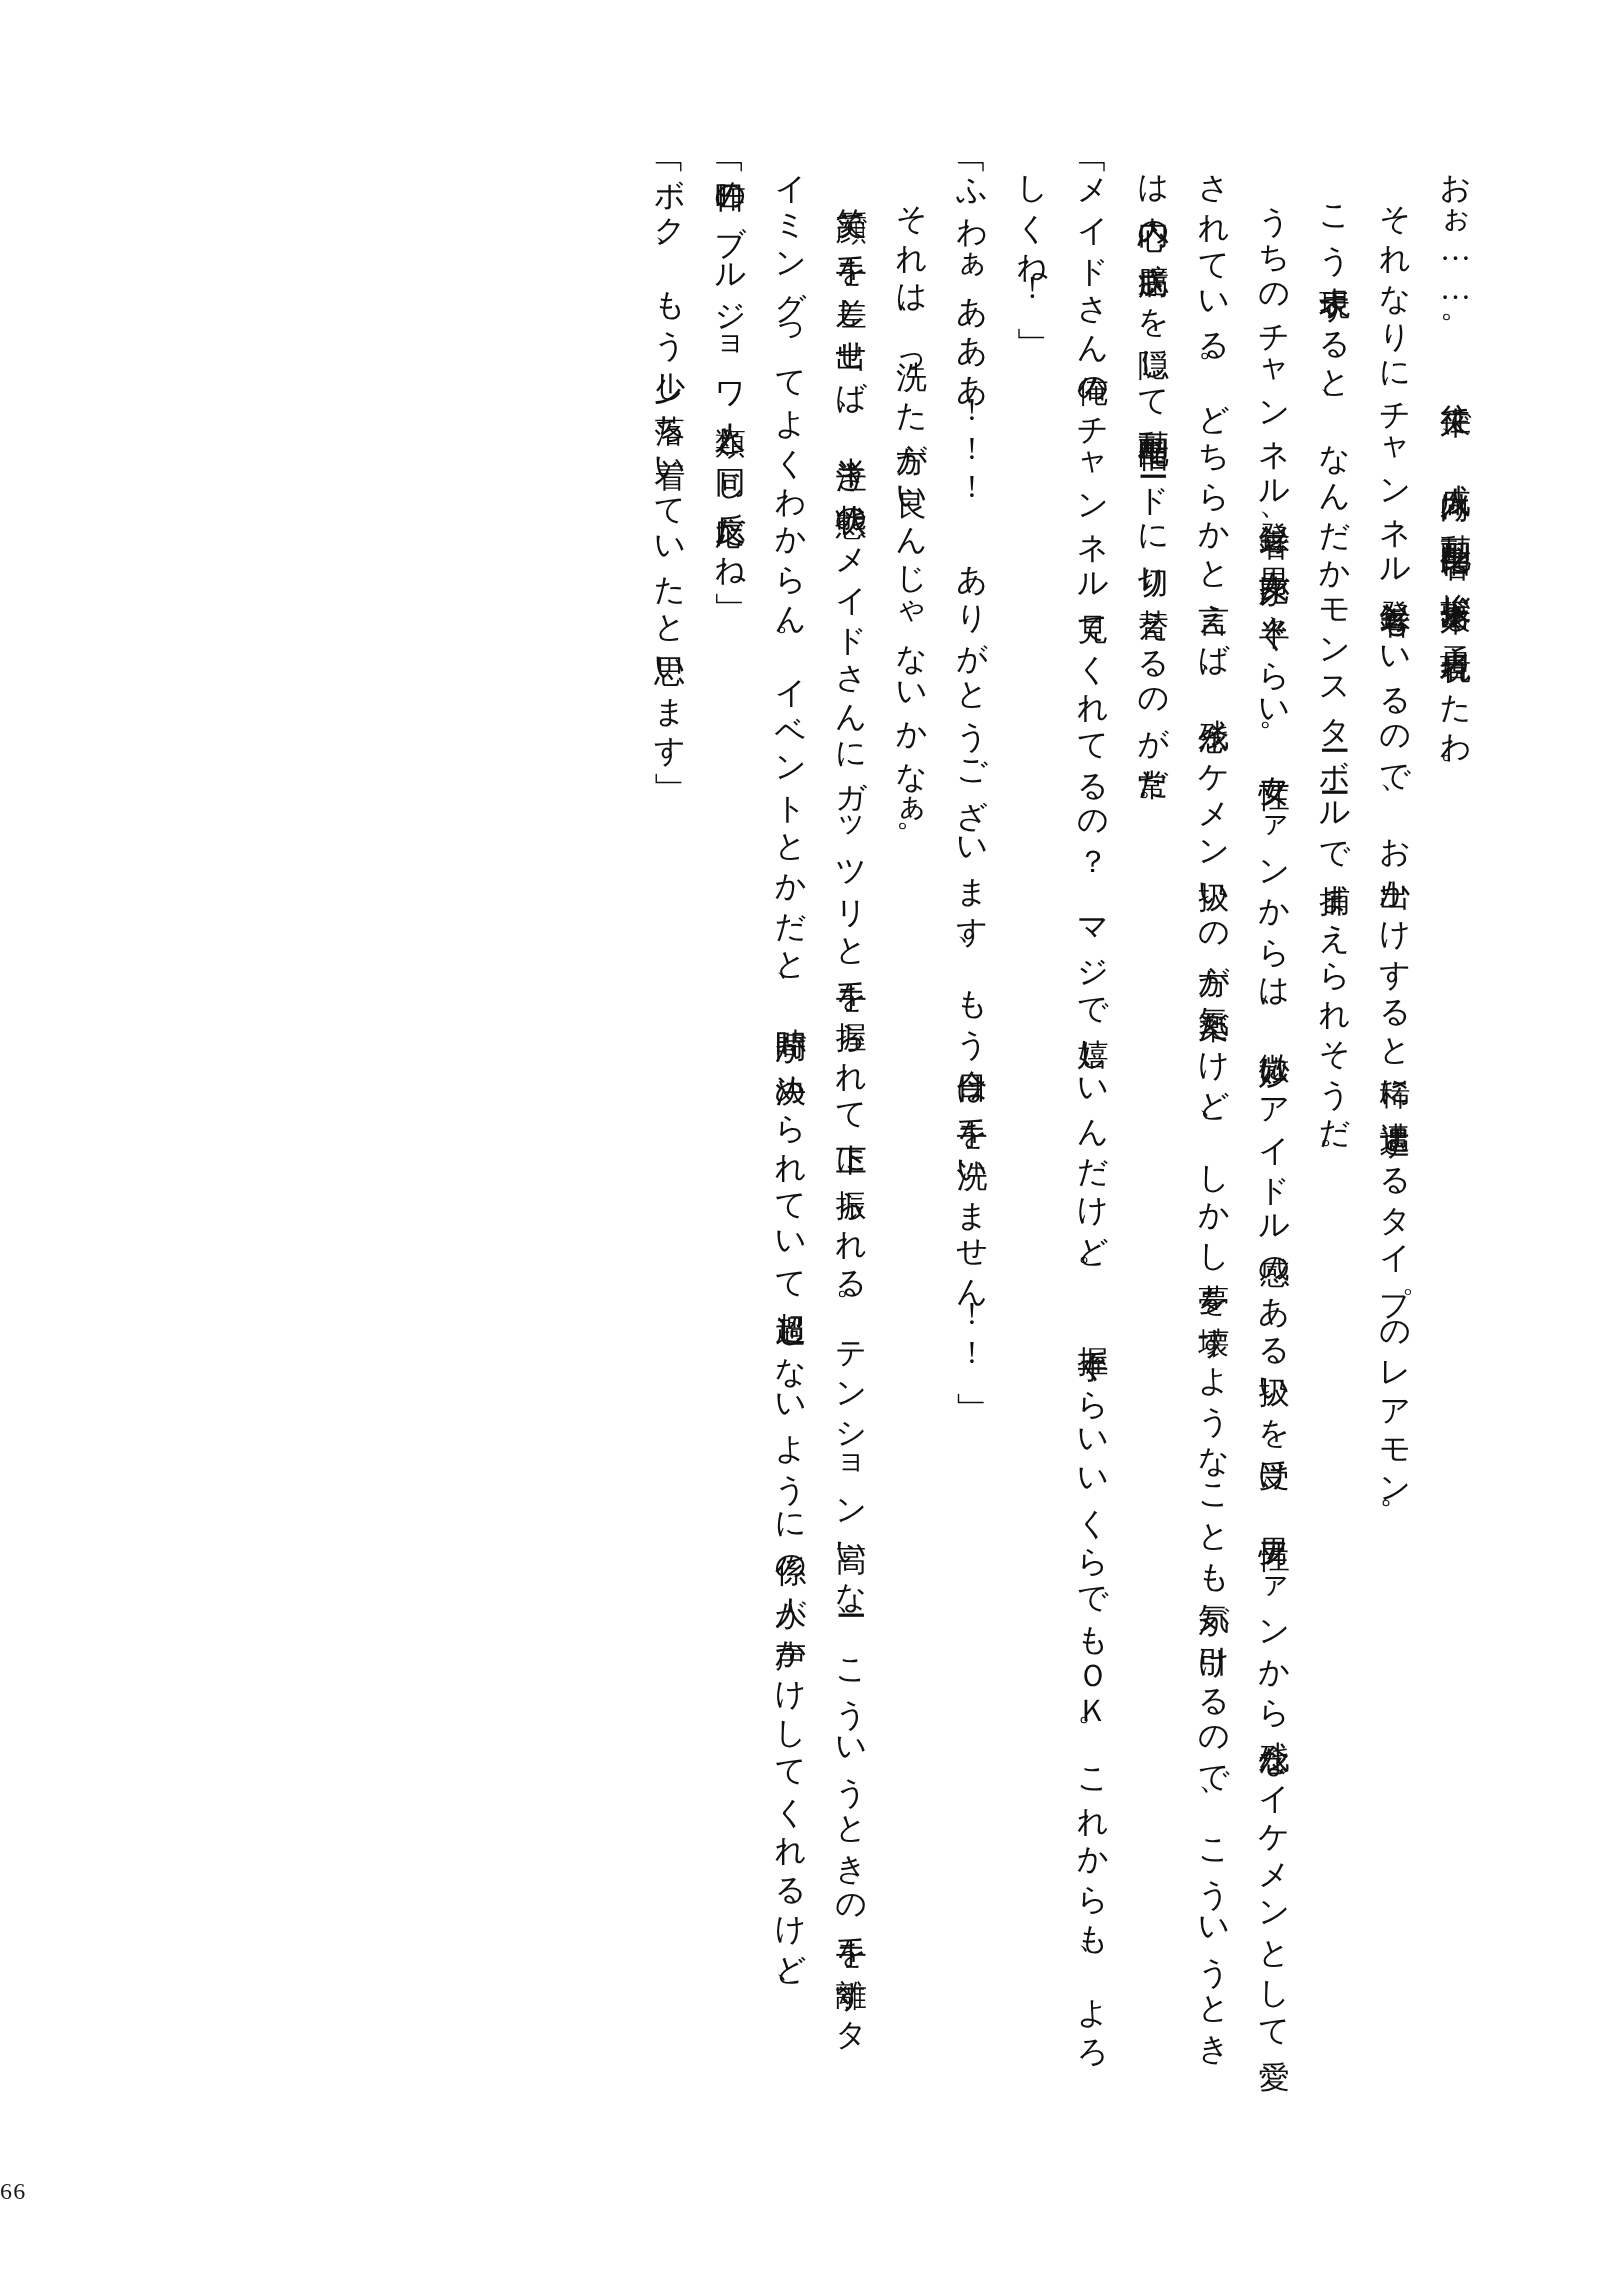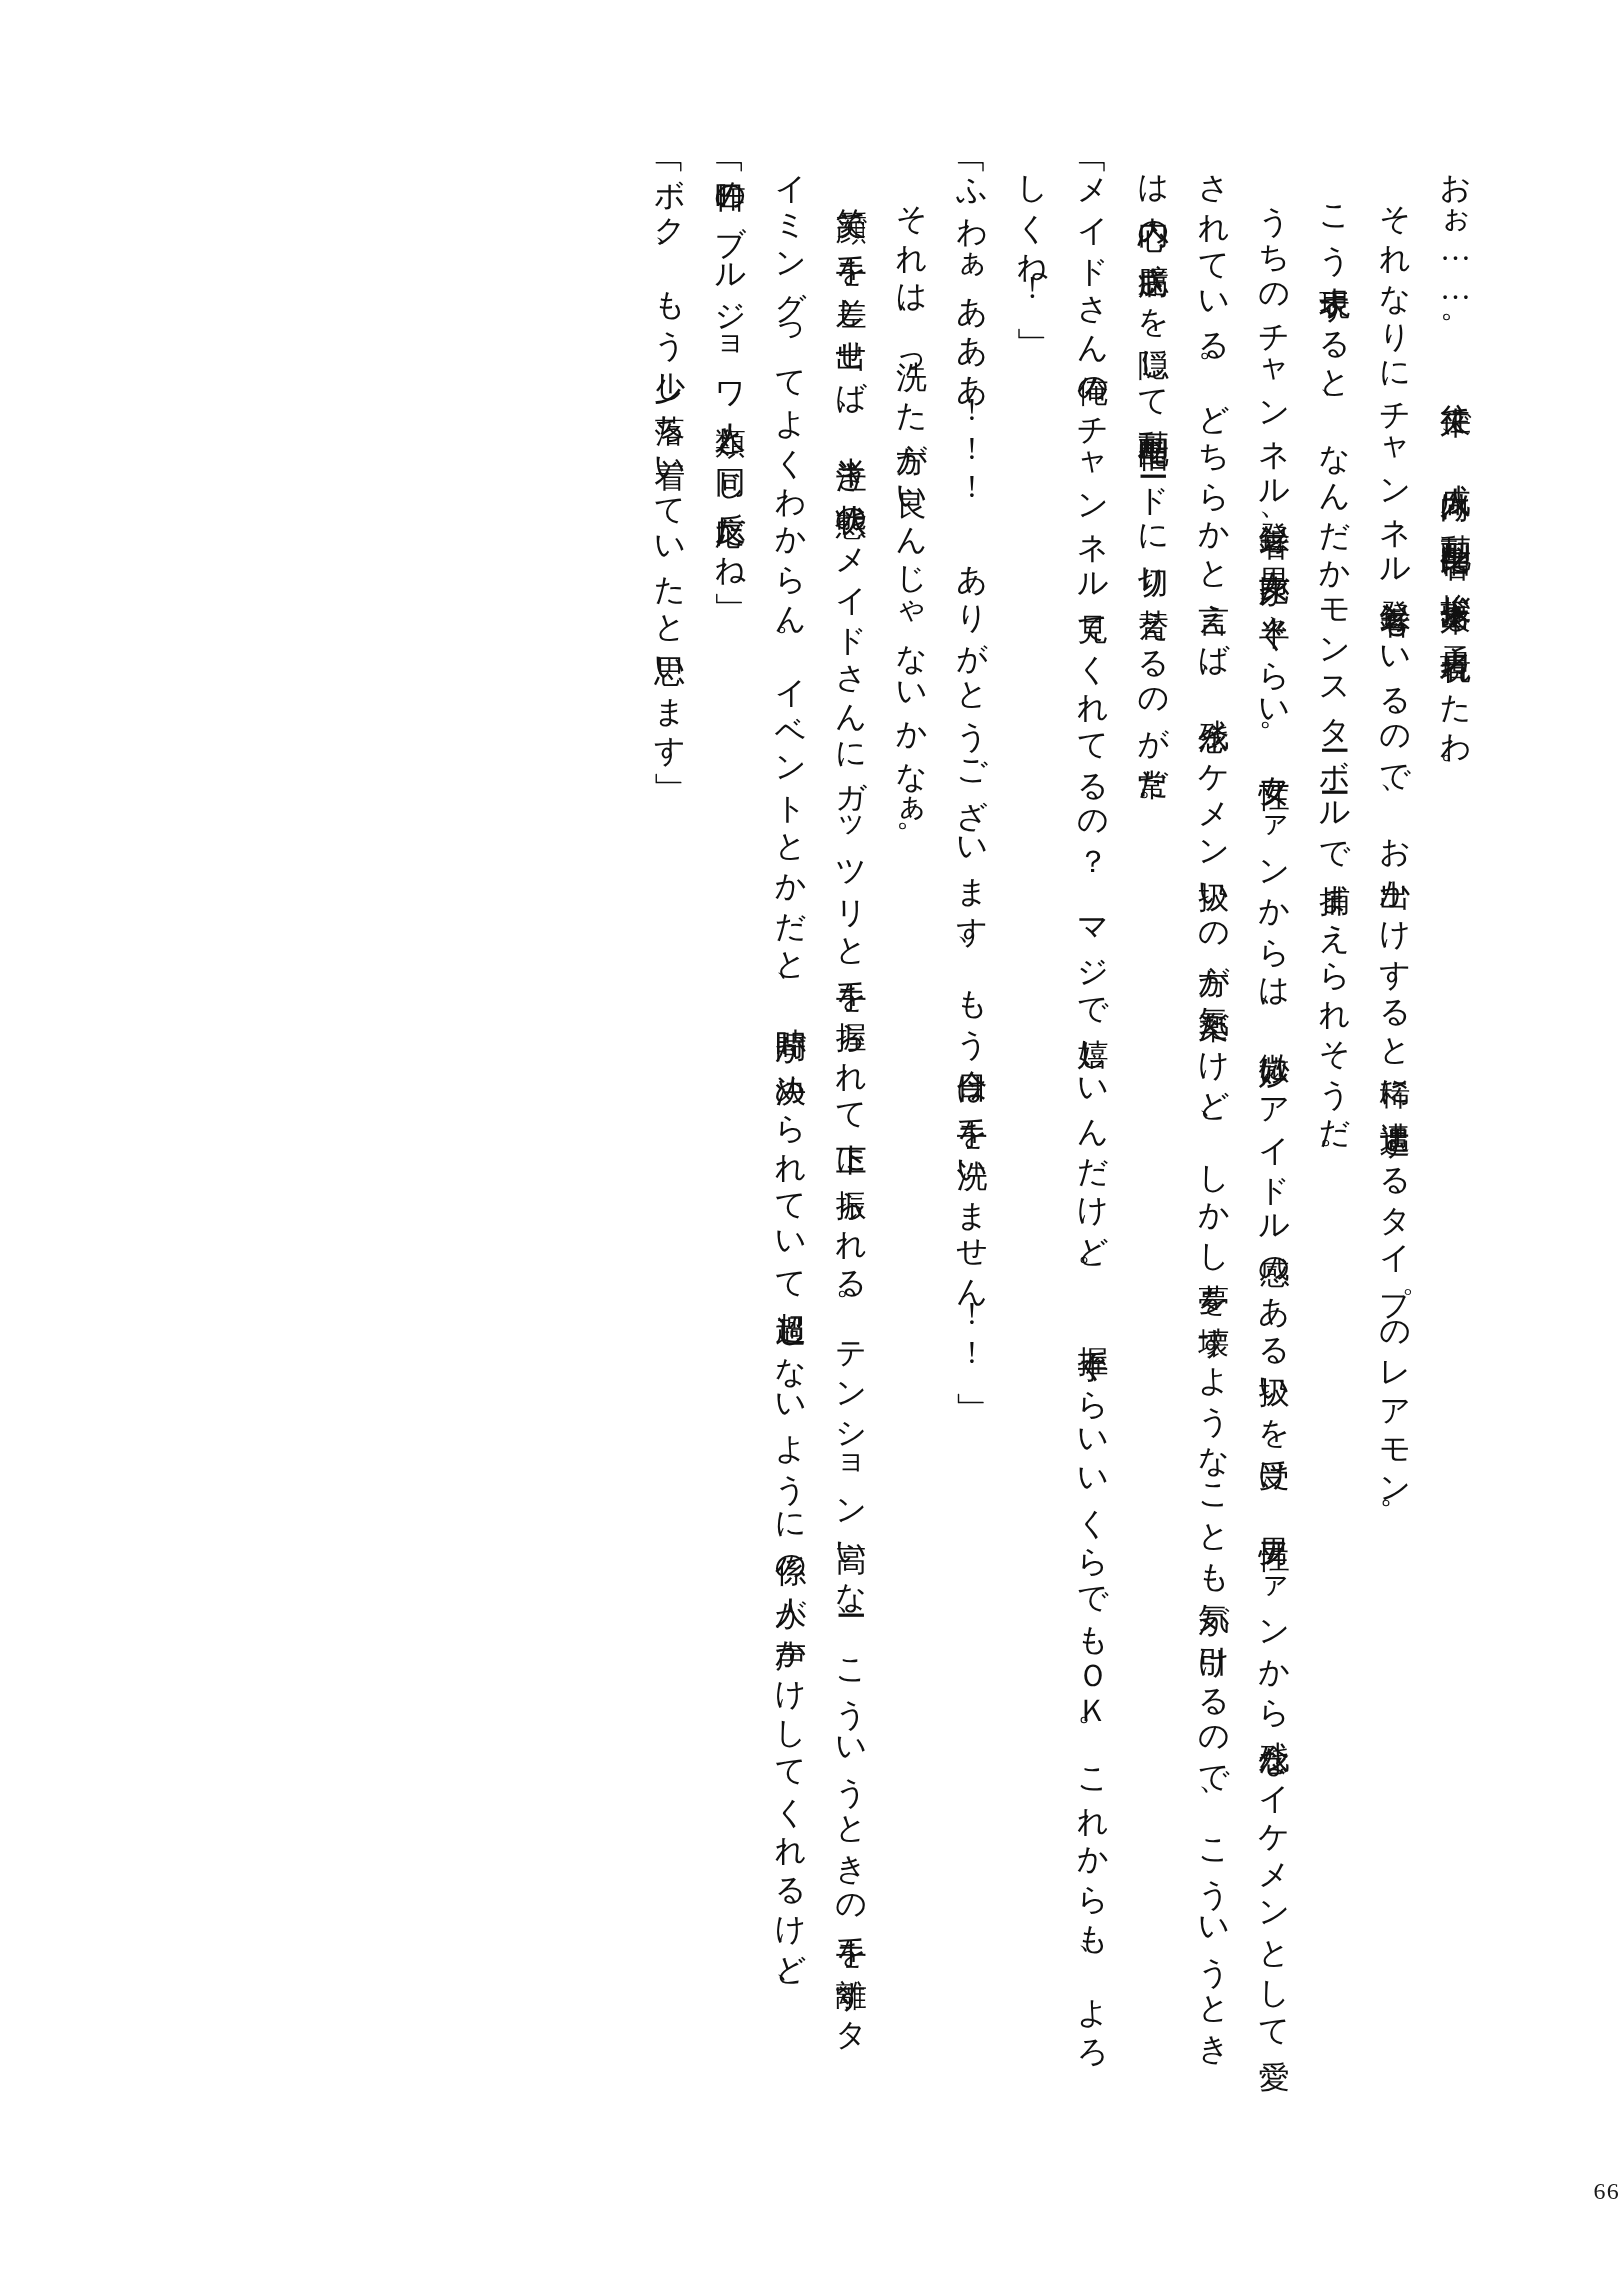--- a/index.html
+++ b/index.html
@@ -42,21 +42,21 @@
     text-indent: 1em;
   }
   .vtext p.noindent {
     text-indent: 0;
   }
   .page-number {
     position: absolute;
     left: 0;
     right: 0;
     bottom: 79px;
-    text-align: right;
+    text-align: left;
     font-size: 24px;
     font-family: "Liberation Serif", "DejaVu Serif", serif;
     color: #1a1a1a;
     letter-spacing: 0.05em;
   }
 </style>
 </head>
 <body>
 
 <div class="page">

